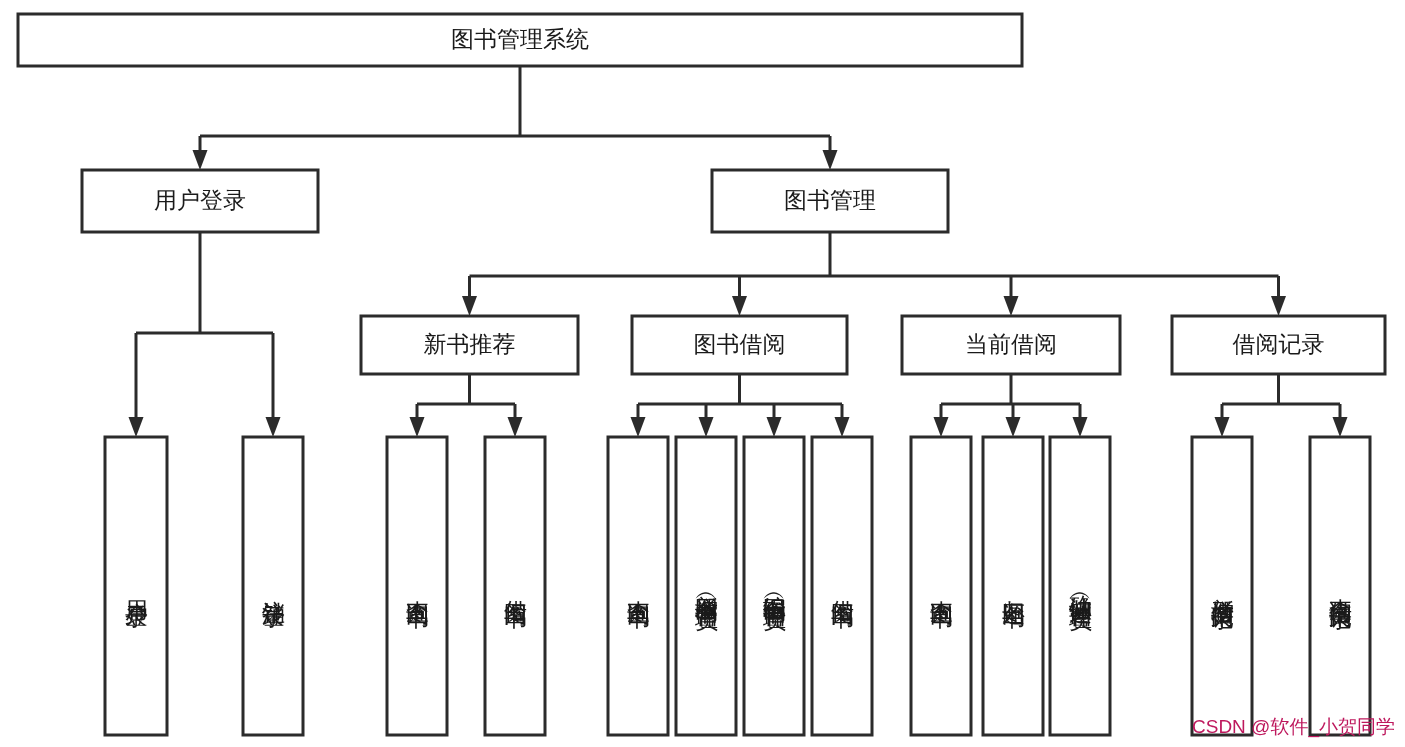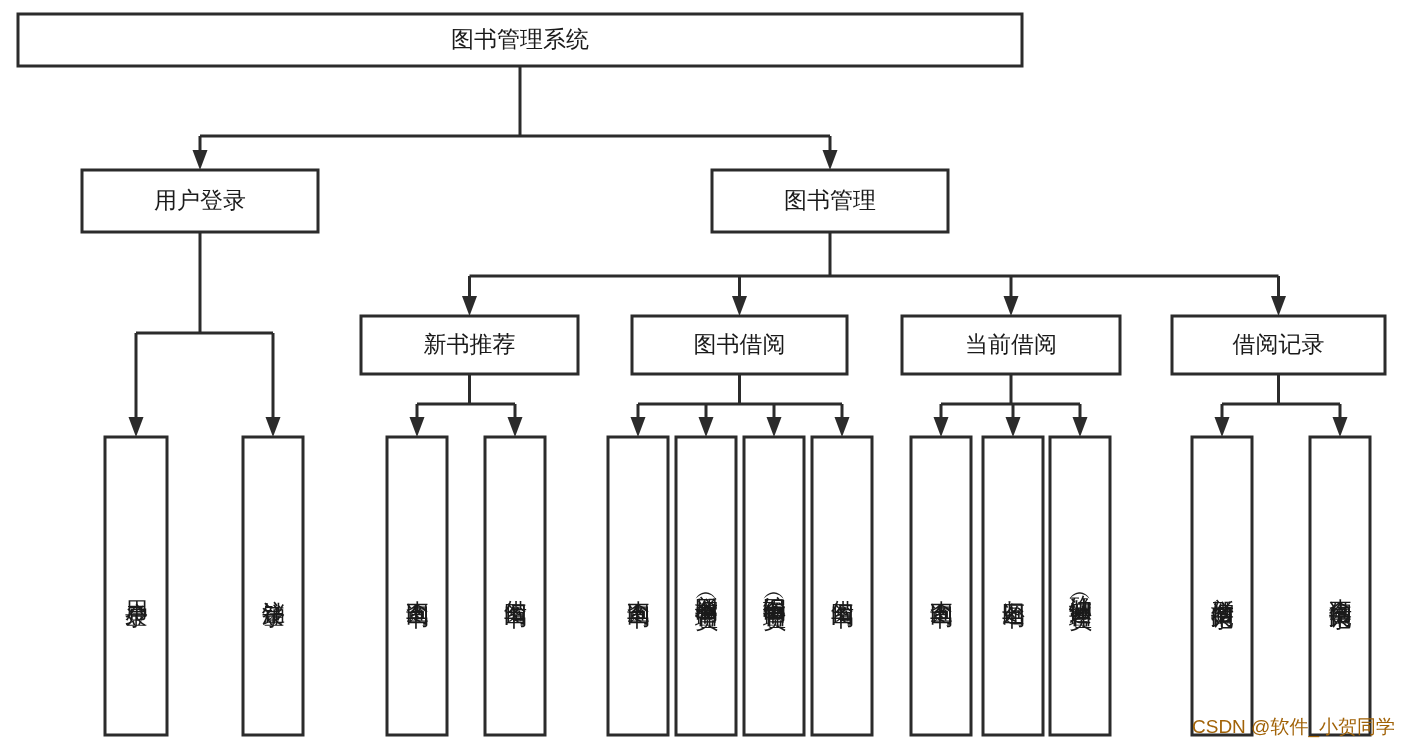--- a/index.html
+++ b/index.html
@@ -62,21 +62,21 @@
     line-height: 1.12;
     letter-spacing: 2px;
     color: #1a1a1a;
     white-space: nowrap;
     pointer-events: none;
   }
   .watermark {
     position: absolute;
     font-family: "Liberation Sans", "DejaVu Sans", sans-serif;
     font-size: 19px;
-    color: #a16207;
+    color: #be185d;
     white-space: nowrap;
     user-select: none;
     text-align: center;
   }
 </style>
 </head>
 <body>
 
 <div id="diagram-root">
   <svg class="diagram-canvas" viewBox="0 0 1405 747" preserveAspectRatio="none" xmlns="http://www.w3.org/2000/svg">

